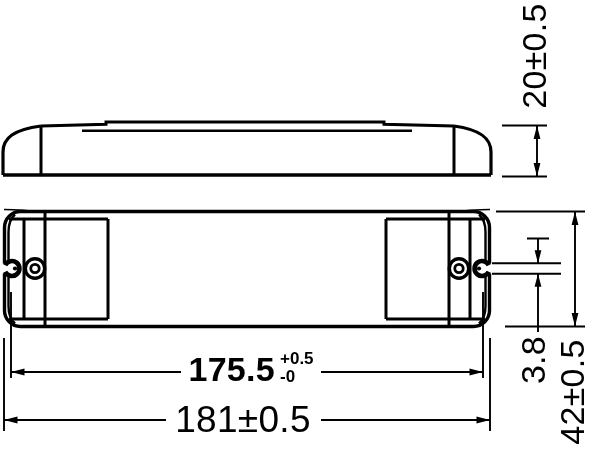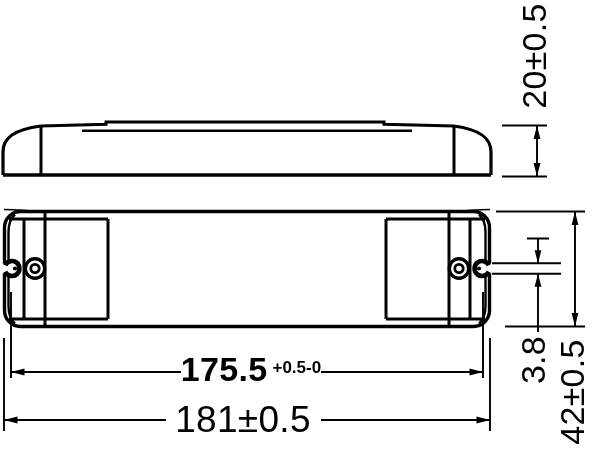--- a/index.html
+++ b/index.html
@@ -18,20 +18,21 @@
     letter-spacing:0.3px;
     white-space:nowrap;
     line-height:1;
     transform:translate(-50%,-50%);
   }
   .dim.vertical{transform:translate(-50%,-50%) rotate(-90deg);}
   .dim-181{font-size:37px;}
   .dim-175{display:flex;align-items:center;}
   .tol-stack{
     display:inline-flex;
+    flex-direction:column;
     justify-content:center;
     font-size:17px;
     line-height:1.08;
     margin-left:5px;
     letter-spacing:0;
     transform:translateY(-1px);
   }
 </style>
 </head>
 <body>

